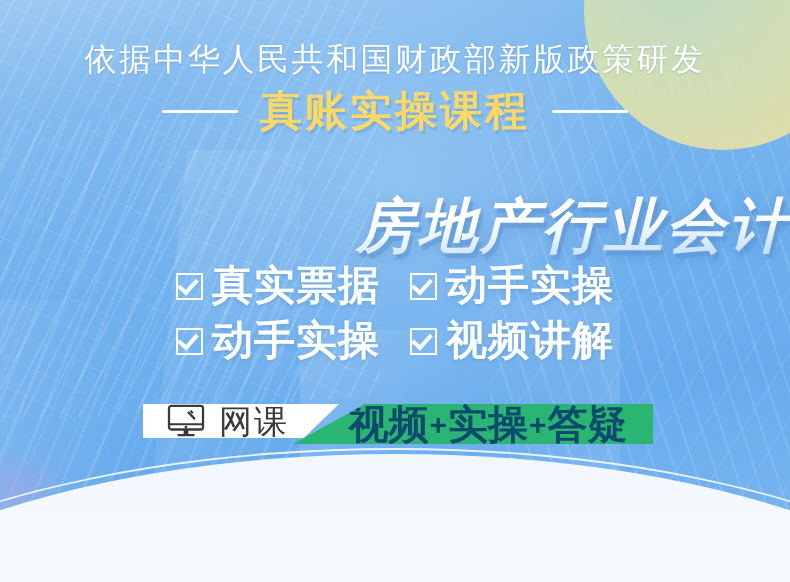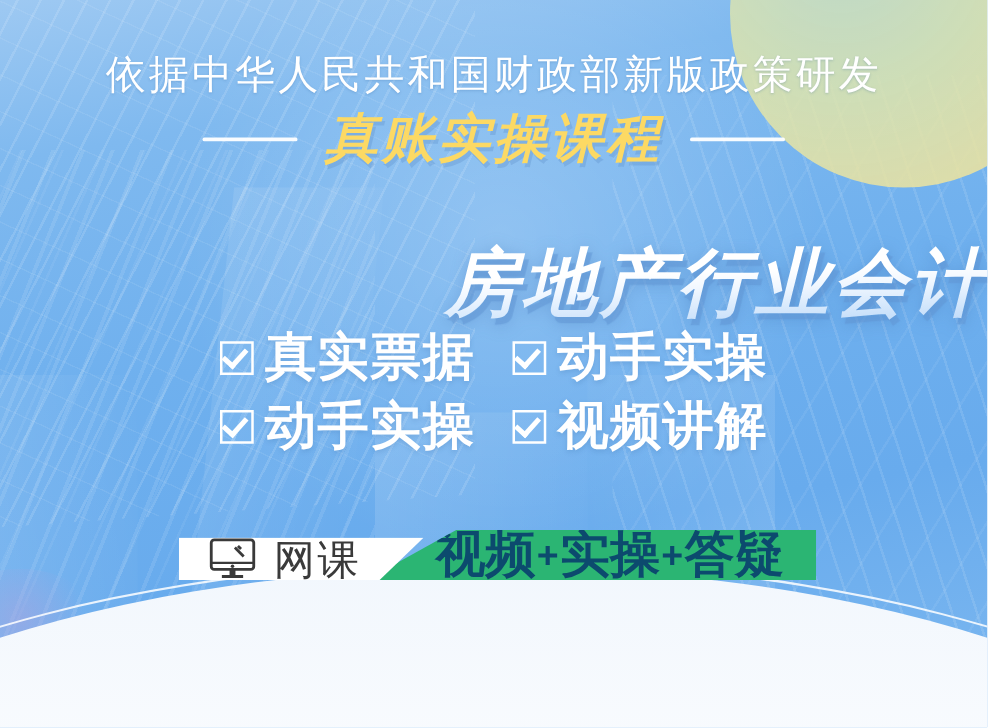--- a/index.html
+++ b/index.html
@@ -132,21 +132,20 @@
     width: 76px;
     height: 3px;
     background: #ffffff;
     border-radius: 2px;
     opacity: .95;
   }
   .eyebrow-text {
     color: #fcd964;
     font-size: 42px;
     font-weight: bold;
-    font-style: italic;
     letter-spacing: 3px;
     line-height: 1;
     white-space: nowrap;
     text-shadow: 2px 3px 0 rgba(90,140,200,0.30);
   }
 
   .headline {
     position: absolute;
     top: 152px;
     left: 0; right: 0;
@@ -214,21 +213,21 @@
   }
 
   
   .bottombar {
     position: absolute;
     top: 404px;
     left: 143px;
     width: 510px;
     height: 60px;
     display: flex;
-    align-items: flex-end;
+    align-items: flex-start;
   }
   .bb-white {
     position: relative;
     background: #ffffff;
     width: 196px;
     display: flex;
     align-items: center;
     justify-content: center;
     gap: 14px;
     z-index: 2;

